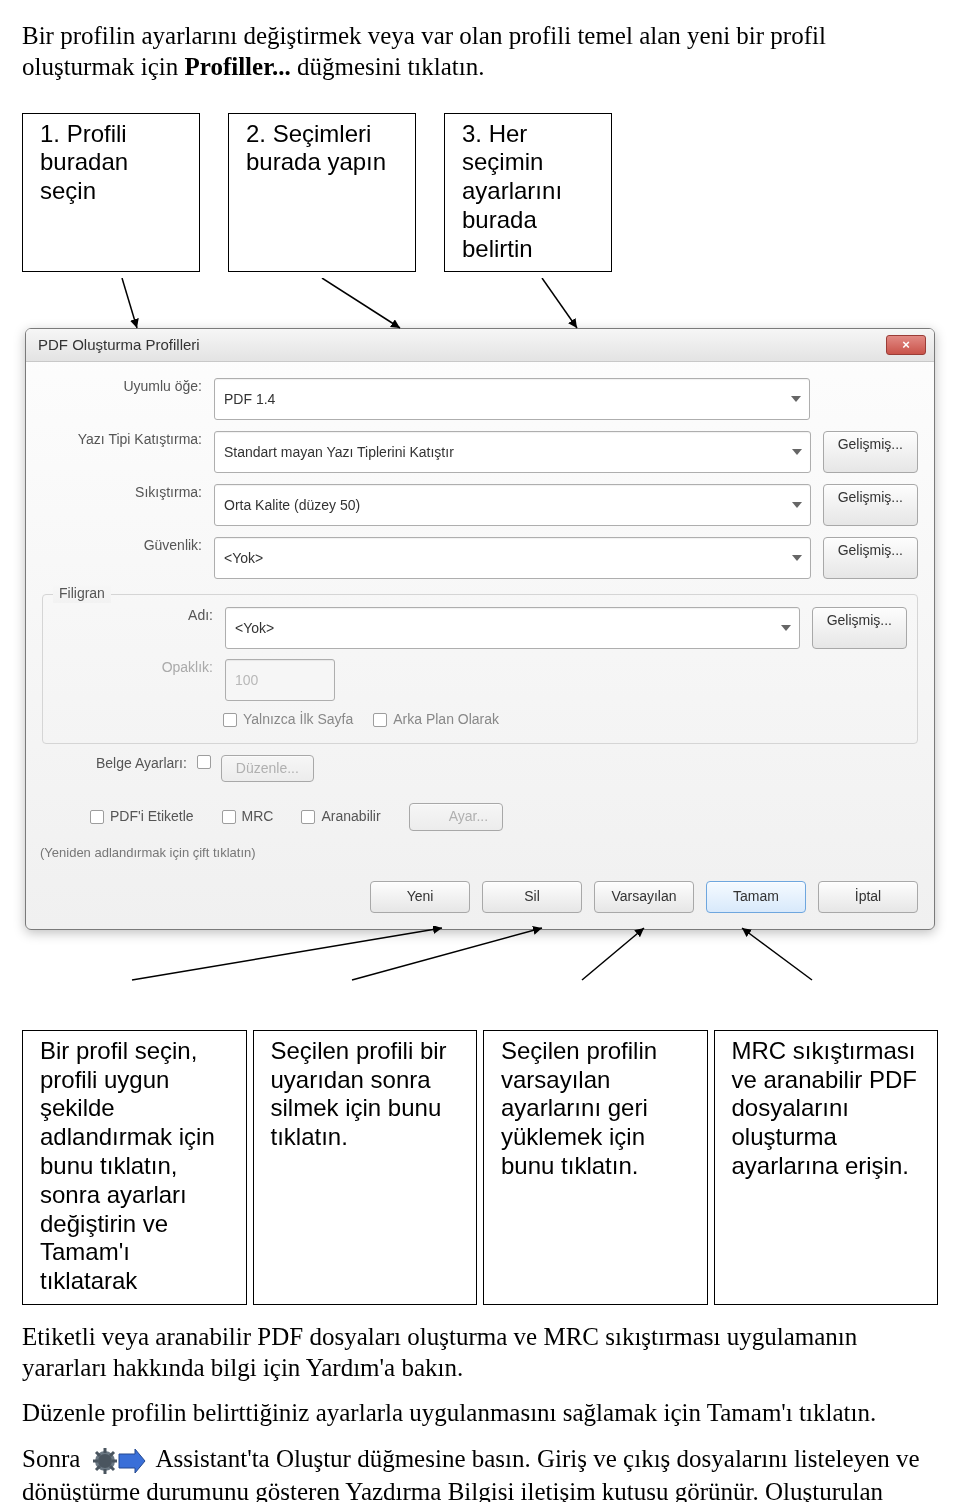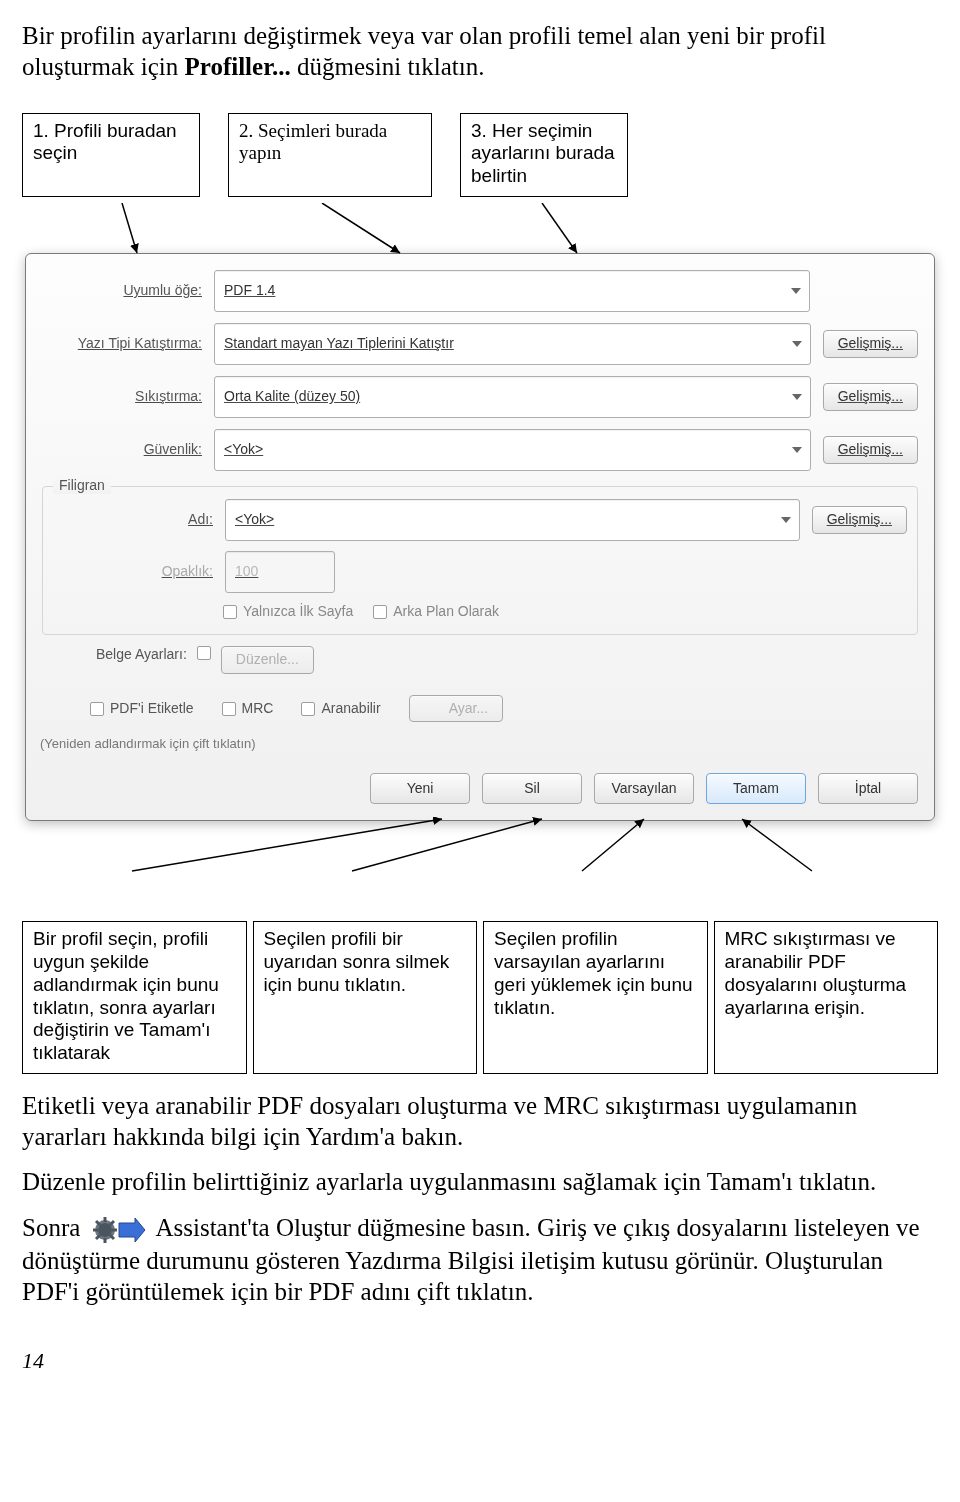--- a/index.html
+++ b/index.html
@@ -1,35 +1,35 @@
 <!DOCTYPE html>
 <html><head>
 <meta charset="utf-8">
 <style>
   * { box-sizing: border-box; margin: 0; padding: 0; }
   body { font-family: "Times New Roman", serif; font-size: 25px; background: #fff; color: #000; width: 960px; margin: 0 auto; padding: 20px 22px; line-height: 1.25; }
   .intro p { margin-bottom: 4px; }
   .bold { font-weight: bold; }
   .callout-row { display: flex; gap: 28px; margin-top: 30px; margin-bottom: 6px; }
-  .callout { border: 1.5px solid #000; padding: 6px 10px 8px; font-family: Arial, sans-serif; font-size: 19px; line-height: 1.2; }
+  .callout { border: 1.5px solid #000; padding: 6px 17px 8px; font-family: Arial, sans-serif; font-size: 24px; line-height: 1.2; }
   .callout.c1 { width: 178px; }
-  .callout.c2 { width: 204px; font-family: Liberation Serif, serif; }
+  .callout.c2 { width: 188px; }
   .callout.c3 { width: 168px; }
   .arrow-row { position: relative; height: 50px; }
   .arrow-row svg { position: absolute; top: 0; left: 0; }
   .dialog { font-family: "Segoe UI", Tahoma, Arial, sans-serif; font-size: 15px; color: #4a4a4a; background: linear-gradient(#fdfdfd,#f0f0f0); border: 1px solid #7a7a7a; border-radius: 6px; box-shadow: 0 3px 12px rgba(0,0,0,0.25); width: 910px; margin: 0 auto; overflow: hidden; }
   .titlebar { display: flex; align-items: center; justify-content: space-between; background: linear-gradient(#f6f6f6,#e3e3e3); padding: 6px 8px 6px 12px; border-bottom: 1px solid #c8c8c8; }
   .titlebar .title { font-size: 15px; color: #333; }
   .close-btn { width: 40px; height: 20px; background: linear-gradient(#e28a84,#c9534a); border: 1px solid #9a3d37; border-radius: 3px; display: flex; align-items: center; justify-content: center; color: #fff; font-size: 13px; font-weight: bold; }
   .dlg-body { display: flex; padding: 14px 16px 10px; gap: 18px; }
   .profile-list { width: 190px; background: #fff; border: 1px solid #b5b5b5; border-radius: 2px; padding: 2px 0; height: 380px; font-size: 14px; }
   .profile-list .item { padding: 3px 8px; white-space: nowrap; }
   .profile-list .item.sel { background: #3a75d6; color: #fff; }
   .settings { flex: 1; display: flex; flex-direction: column; gap: 11px; padding-top: 2px; }
-  .row { display: flex; align-items: center; gap: 12px; text-decoration: underline; }
+  .row { display: flex; gap: 12px; }
   .row .lbl { width: 160px; text-align: right; color: #555; font-size: 14px; }
   .row .lbl.disabled { color: #aaa; }
   .combo { flex: 1; position: relative; display: flex; align-items: center; background: #fff; border: 1px solid #aeaeae; border-radius: 3px; height: 42px; padding: 0 28px 0 9px; font-size: 14px; color: #333; box-shadow: inset 0 1px 1px rgba(0,0,0,0.06); }
   .combo.disabled { color: #b8b8b8; background: #f6f6f6; }
   .combo .chev { position: absolute; right: 8px; top: 50%; transform: translateY(-50%); width: 0; height: 0; border-left: 5px solid transparent; border-right: 5px solid transparent; border-top: 6px solid #666; }
   .btn { background: linear-gradient(#fdfdfd,#e6e6e6); border: 1px solid #a8a8a8; border-radius: 4px; padding: 4px 14px; font-size: 14px; color: #333; min-width: 86px; text-align: center; box-shadow: 0 1px 0 rgba(255,255,255,0.6) inset; }
   .btn.disabled { color: #b0b0b0; background: linear-gradient(#f6f6f6,#ececec); }
   .grp { border: 1px solid #d5d5d5; border-radius: 4px; padding: 12px 10px 14px; margin-top: 4px; position: relative; }
   .grp .legend { position: absolute; top: -10px; left: 10px; background: linear-gradient(#f7f7f7,#f2f2f2); padding: 0 6px; color: #555; font-size: 14px; }
   .check-row { display: flex; align-items: center; gap: 20px; font-size: 14px; color: #888; margin-left: 170px; }
@@ -73,20 +73,26 @@
           <path d="M0,0 L6,3 L0,6 Z" fill="#000"></path>
         </marker>
       </defs>
     <line x1="100" y1="0" x2="115" y2="50" stroke="#000" stroke-width="1.5" marker-end="url(#ah)"></line>
     <line x1="300" y1="0" x2="378" y2="50" stroke="#000" stroke-width="1.5" marker-end="url(#ah)"></line>
     <line x1="520" y1="0" x2="555" y2="50" stroke="#000" stroke-width="1.5" marker-end="url(#ah)"></line>
   </svg>
 </div>
 
 <div class="dialog">
+  <div class="titlebar">
+    <span class="title">PDF Oluşturma Profilleri</span>
+    <div class="close-btn">
+        <span>×</span>
+      </div>
+  </div>
   <div class="dlg-body">
     <div class="settings">
       <div class="row">
         <span class="lbl">Uyumlu öğe:</span>
         <div class="combo">
             <span>PDF 1.4</span>
             <span class="chev"></span>
           </div>
         <div style="width:96px"></div>
       </div>

